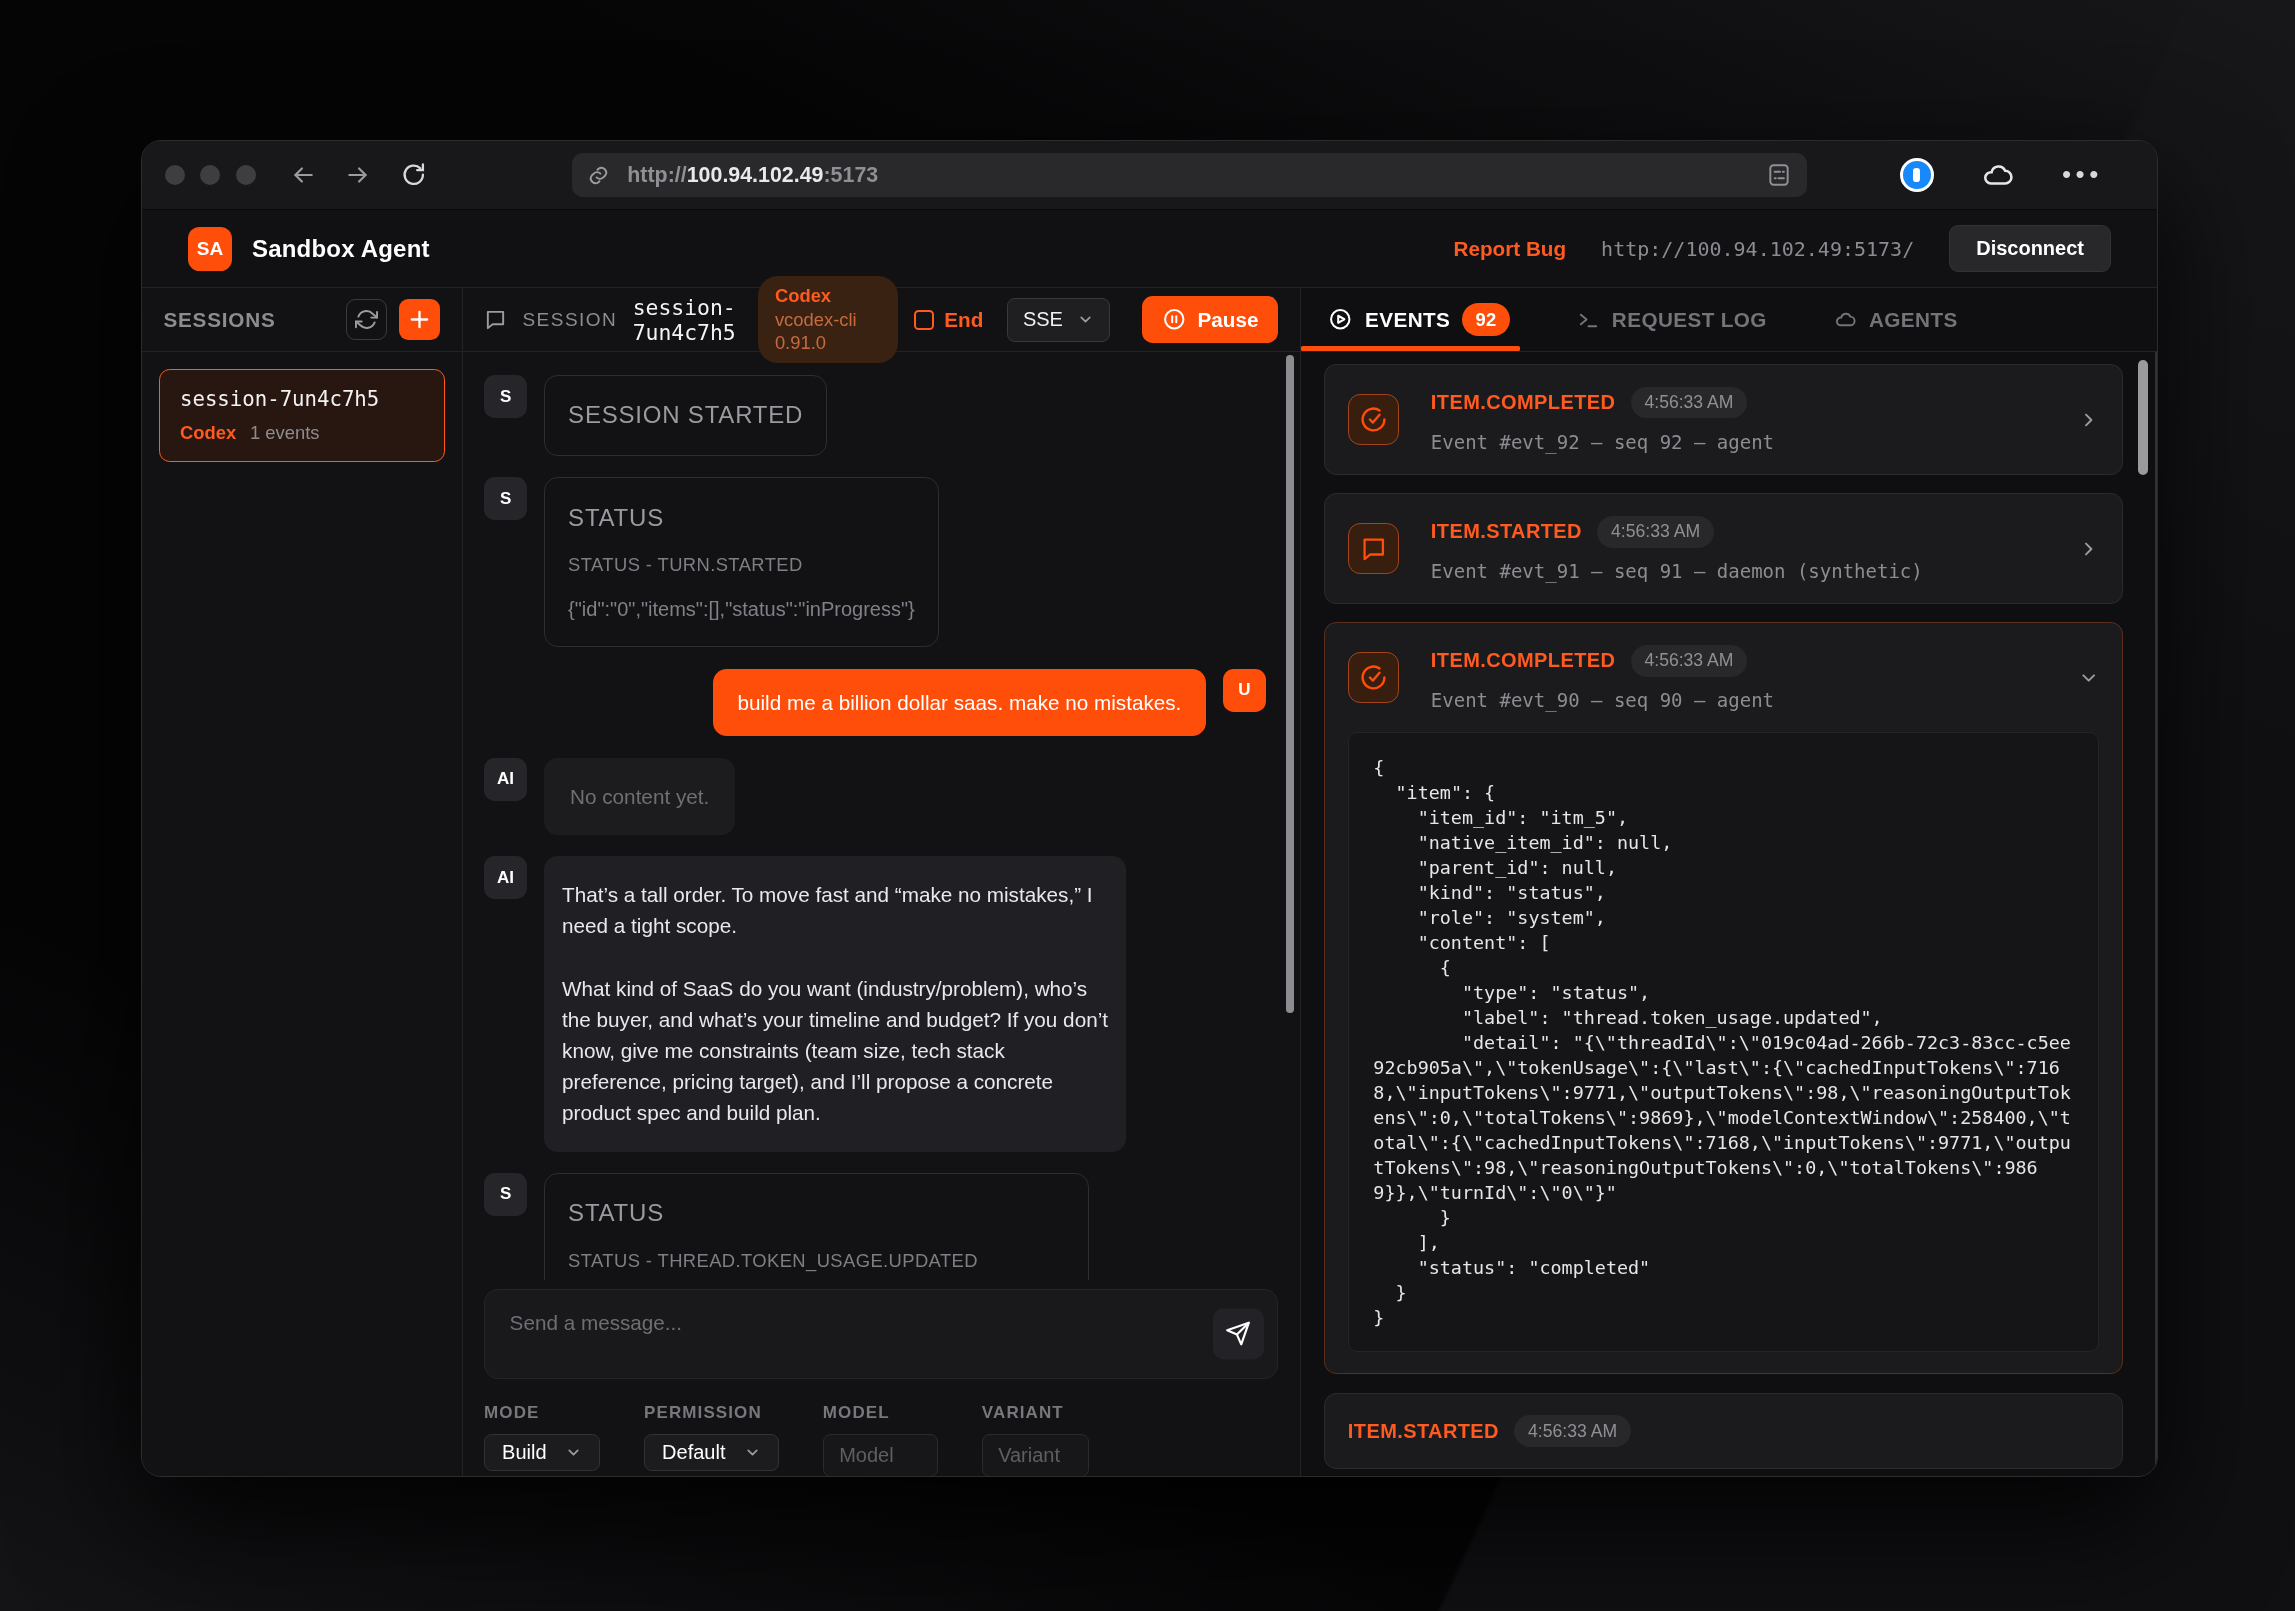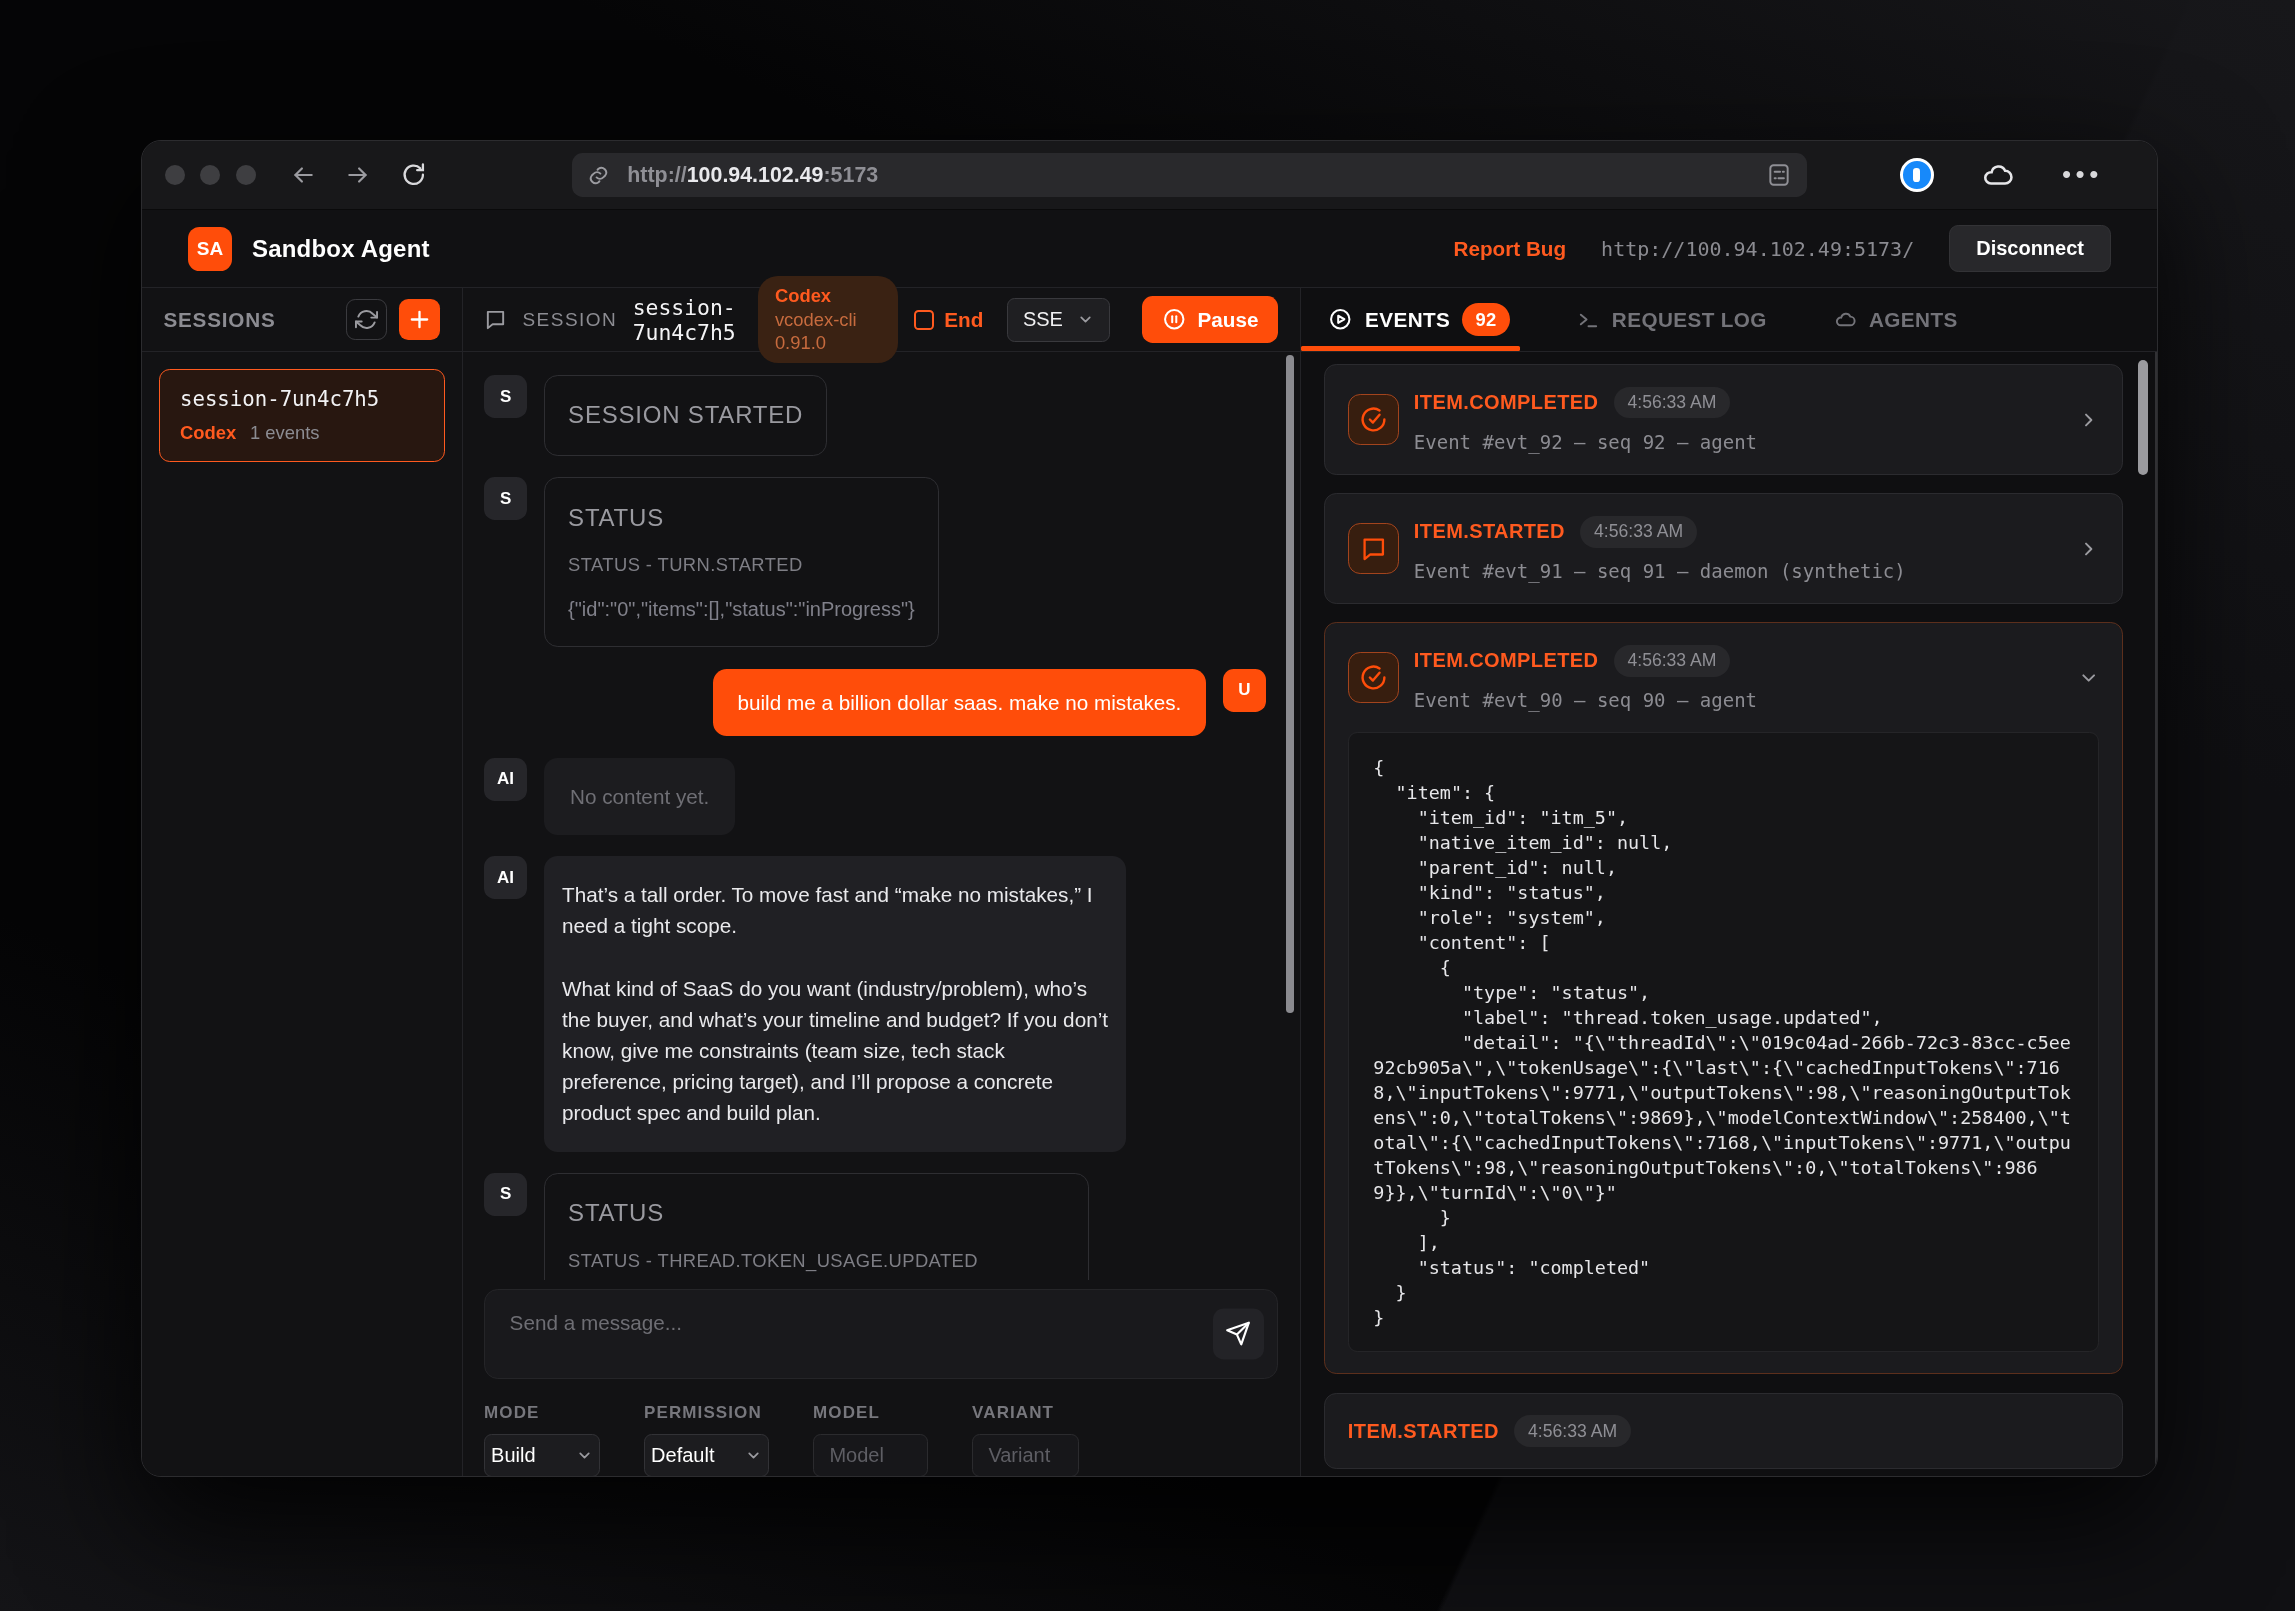--- a/index.html
+++ b/index.html
@@ -93,40 +93,40 @@
   .chat-thumb{position:absolute;right:6.1px;top:3.1px;width:7.7px;height:658px;border-radius:3.8px;background:#8b8b90}
   .composer{padding:9.2px 21.4px 12.2px}
   .composer-box{height:90px;background:#19191c;border:0.8px solid #252528;border-radius:13.8px;position:relative}
   .composer-box textarea{width:100%;height:100%;background:transparent;border:0;outline:0;resize:none;
      padding:21.4px 92px 15.3px 24.5px;font-family:"Liberation Sans","DejaVu Sans",sans-serif;font-size:20.7px;color:#e9e9ec}
   .composer-box textarea::placeholder{color:#6e6e74}
   .sendbtn{position:absolute;right:13.8px;top:50%;transform:translateY(-50%);width:51px;height:51px;border-radius:10.7px;
      background:#232327;display:flex;align-items:center;justify-content:center;color:#fff}
   .options{display:flex;gap:44px;padding:12.2px 21.4px 0}
   .opt-label{font-size:17px;color:#77777d;font-weight:700;letter-spacing:1.1px;margin-bottom:10.7px}
-  .selectbox{display:inline-flex;align-items:center;justify-content:space-between;gap:18.4px;height:43px;padding:0 6px;
+  .selectbox{display:inline-flex;align-items:center;justify-content:space-between;gap:18.4px;height:37px;padding:0 17px;
      background:#1c1c1f;border:0.8px solid #323236;border-radius:7.7px;color:#fff;font-size:20px;min-width:115px}
   .inputbox{height:43px;width:115px;padding:0 15.3px;background:#17171a;border:0.8px solid #2b2b2e;border-radius:7.7px;
      font-size:20px;color:#e9e9ec;outline:0;font-family:inherit}
   .inputbox::placeholder{color:#5e5e64}
   
   .eventscol{width:857px;background:#0f0f11;display:flex;flex-direction:column}
   .tabs{height:64px;display:flex;align-items:stretch;padding-left:27.5px;border-bottom:0.8px solid var(--border);gap:67px}
   .tab{display:flex;align-items:center;gap:12.2px;font-size:20.7px;font-weight:700;letter-spacing:0.4px;color:#737379;position:relative}
   .tab.active{color:#fff}
   .tab.active::after{content:"";position:absolute;left:-27.5px;right:-10.7px;bottom:0;height:5.4px;background:var(--accent);border-radius:1.5px}
   .tab-badge{background:var(--accent);color:#fff;border-radius:764px;padding:5.4px 13px;font-size:18.4px;font-weight:700}
   .evt-toolbar{display:flex;align-items:center;padding:20px 69px 7.7px 27.5px}
   .offset{color:#808086;font-size:20px}
   .toolbar-actions{margin-left:auto;display:flex;gap:44px}
   .linkbtn{color:var(--accent-text);font-size:20.7px;font-weight:700}
   .evt-list{flex:1;overflow:hidden;position:relative;padding:12.2px 34px 0 23px;display:flex;flex-direction:column;gap:18.4px}
   .card{background:var(--card-bg);border:1.1px solid #2b2b2f;border-radius:12.2px;padding:21.4px 23px}
   .card.expanded{border-color:#5c2f1c}
-  .card-head{display:flex;gap:15px;align-items:center;position:relative;padding-right:38px}
+  .card-head{display:flex;gap:32px;align-items:center;position:relative;padding-right:38px}
   .tile{width:51px;height:51px;border-radius:12.2px;background:#371e0f;border:1.1px solid #a3441d;
         display:flex;align-items:center;justify-content:center;flex:0 0 auto;color:var(--accent)}
   .card-main{flex:1;min-width:0}
   .title-row{display:flex;align-items:center;gap:15.3px}
   .etitle{color:var(--accent-text);font-weight:800;font-size:20px;letter-spacing:0.4px}
   .etime{background:#28282b;border-radius:764px;padding:5.4px 13.8px;color:#8f8f95;font-size:17.6px}
   .esub{margin-top:12.2px;color:#8c8c92;font-size:19px}
   .chev{position:absolute;right:0;top:50%;transform:translateY(-50%);color:#9b9ba0;display:flex}
   .codeblock{margin-top:21.4px;background:#151517;border:0.8px solid #252528;border-radius:9.2px;padding:21.4px 24.5px;
      font-family:"DejaVu Sans Mono",monospace;font-size:18.4px;line-height:25px;color:#e6e6e9;

